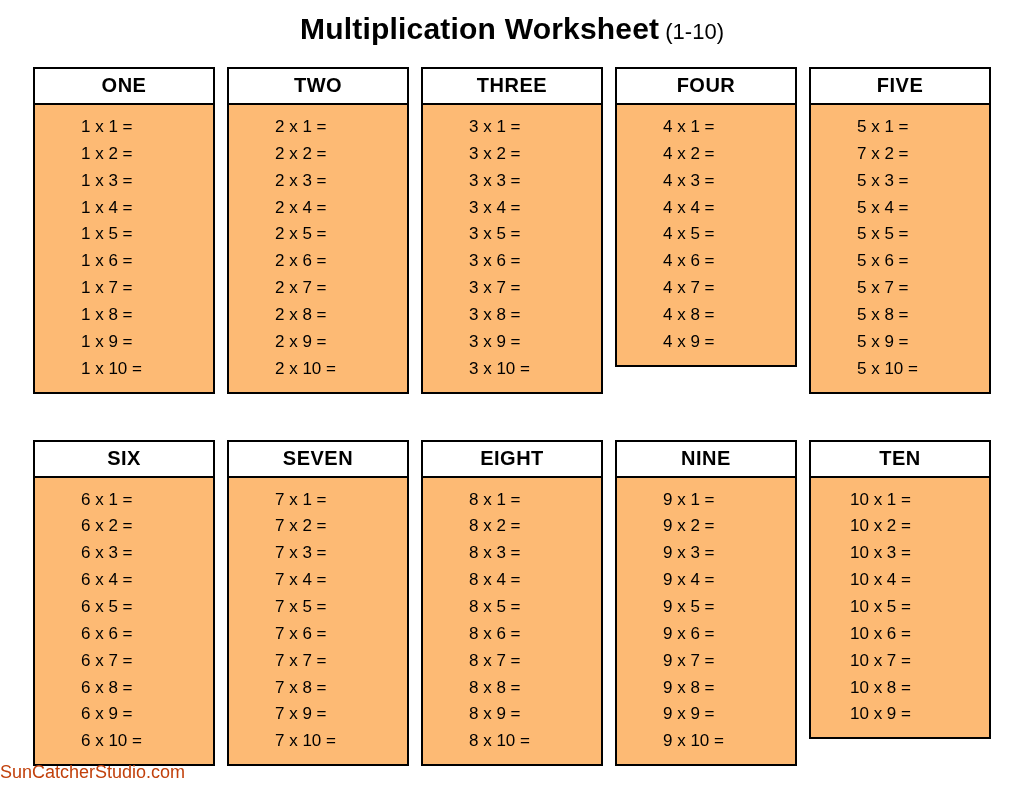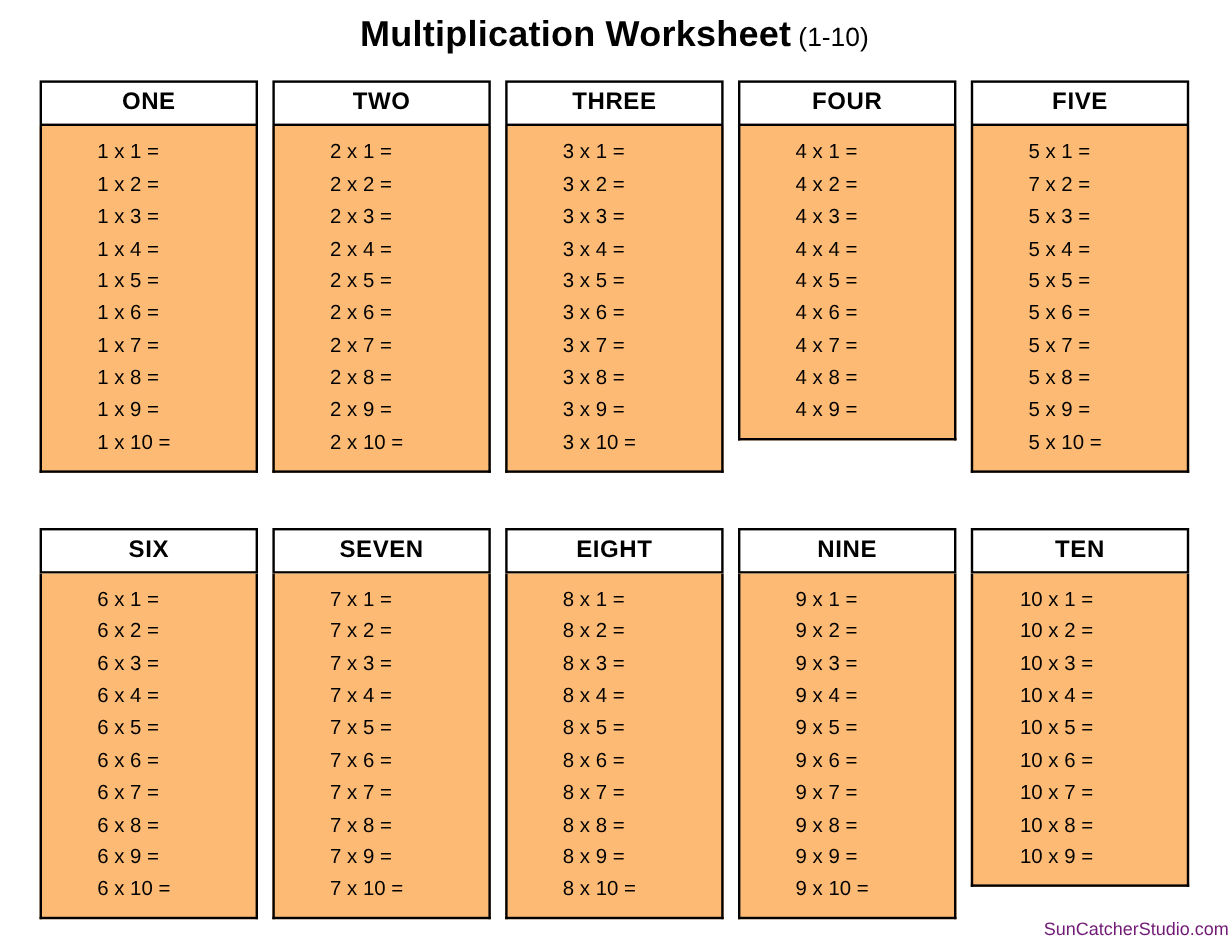--- a/index.html
+++ b/index.html
@@ -81,23 +81,23 @@
     min-width: 86px;
   }
   .card-body.wide .problem-inner {
     min-width: 100px;
   }
   .footer {
     position: absolute;
     left: 0;
     right: 0;
     bottom: 8px;
-    text-align: right;
-    font-size: 15px;
-    color: #701a75;
+    text-align: left;
+    font-size: 18px;
+    color: #c2410c;
   }
 </style>
 </head>
 <body>
 
 <div class="page">
 
   <div class="title-bar">
     <span class="title-main">Multiplication Worksheet</span><span class="title-range">(1-10)</span>
   </div>

